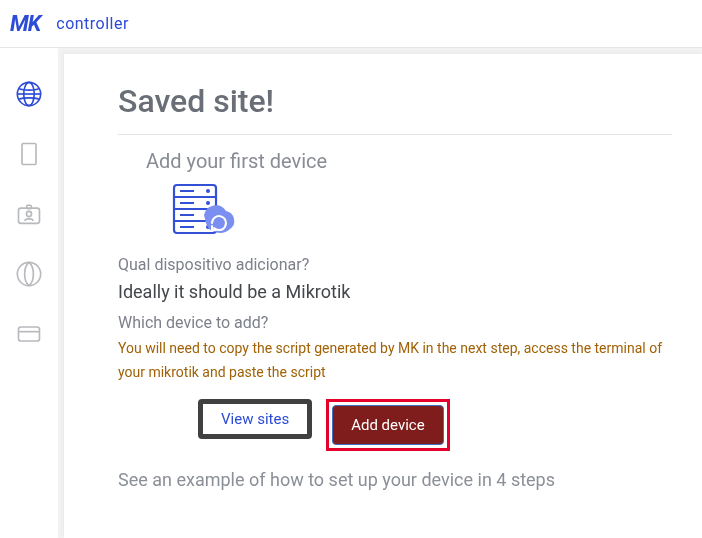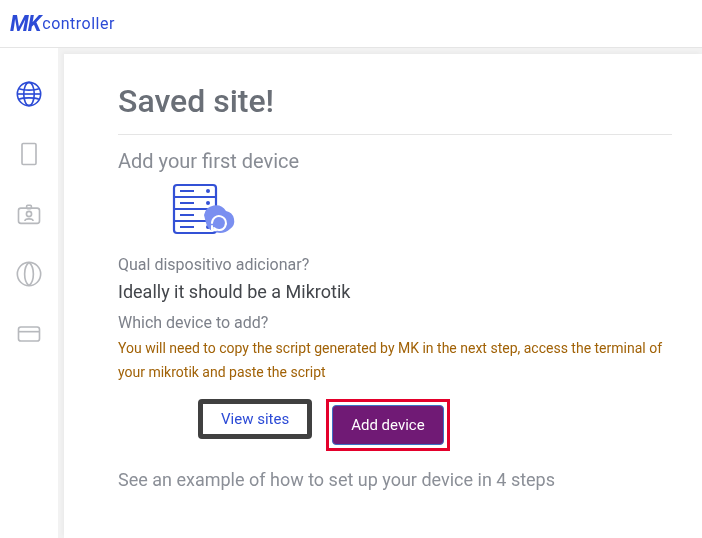--- a/index.html
+++ b/index.html
@@ -1,38 +1,38 @@
 <!DOCTYPE html>
 <html><head>
 <meta charset="utf-8">
 <style>
   * { box-sizing: border-box; margin: 0; padding: 0; }
   html, body { width: 702px; height: 538px; font-family: -apple-system, BlinkMacSystemFont, "Segoe UI", Roboto, "Helvetica Neue", Arial, sans-serif; background: #fff; color: #333; overflow: hidden; }
   .header { height: 48px; border-bottom: 1px solid #e5e5e5; display: flex; align-items: center; padding: 0 10px; }
-  .logo { display: flex; align-items: center; gap: 2px; }
+  .logo { display: flex; align-items: center; gap: 16px; }
   .logo-mark { font-weight: 700; font-style: italic; font-size: 22px; color: #2c4bd6; letter-spacing: -1px; }
   .logo-text { font-size: 16px; color: #2c4bd6; font-weight: 400; letter-spacing: 0.5px; }
   .body { display: flex; height: calc(538px - 48px); }
   .sidebar { width: 58px; background: #fff; display: flex; flex-direction: column; align-items: center; padding-top: 32px; gap: 28px; }
   .sidebar-item { width: 32px; height: 32px; display: flex; align-items: center; justify-content: center; cursor: pointer; }
   .sidebar-item svg { width: 28px; height: 28px; }
   .sidebar-item.active svg { stroke: #2c4bd6; }
   .main-wrap { flex: 1; background: #f2f2f2; padding: 6px 0 0 6px; }
   .main { background: #fff; height: 100%; padding: 28px 30px 0 54px; box-shadow: -2px -2px 4px rgba(0,0,0,0.03); }
   .title { font-size: 32px; color: #6a6f77; font-weight: 500; margin-bottom: 14px; }
   .hr { border: none; border-top: 1px solid #e5e5e5; margin-bottom: 14px; }
-  .subheading { font-size: 20px; color: #888c94; font-weight: 400; margin-bottom: 8px; }
+  .subheading { font-size: 20px; color: #888c94; font-weight: 400; margin-bottom: 8px; margin-left: 28px; }
   .illustration { margin: 2px 0 8px 50px; }
   .section-heading { font-size: 16px; color: #7d818a; font-weight: 400; margin-top: 6px; }
   .section-text { font-size: 18px; color: #43464b; margin-top: 4px; line-height: 1.6; }
   .section-text2 { font-size: 14px; color: #a16207; margin-top: 4px; line-height: 1.75; max-width: 560px; }
   .buttons { display: flex; gap: 14px; margin: 14px 0 18px 80px; }
   .btn { height: 40px; padding: 0 18px; font-size: 15px; border-radius: 4px; cursor: pointer; display: inline-flex; align-items: center; justify-content: center; font-family: inherit; }
   .btn-outline { background: #fff; color: #2c4bd6; border: 5px solid #404040; }
-  .btn-primary { background: #701a75; color: #fff; border: 1px solid #3d6fc5; }
+  .btn-primary { background: #7f1d1d; color: #fff; border: 1px solid #3d6fc5; }
   .highlight-box { border: 3px solid #e4002b; padding: 3px; display: inline-flex; }
   .footer-link { font-size: 18px; color: #8b8f97; cursor: pointer; }
 </style>
 </head>
 <body>
 
 <div class="header">
   <div class="logo">
     <span class="logo-mark">MK</span>
       <span class="logo-text">controller</span>

